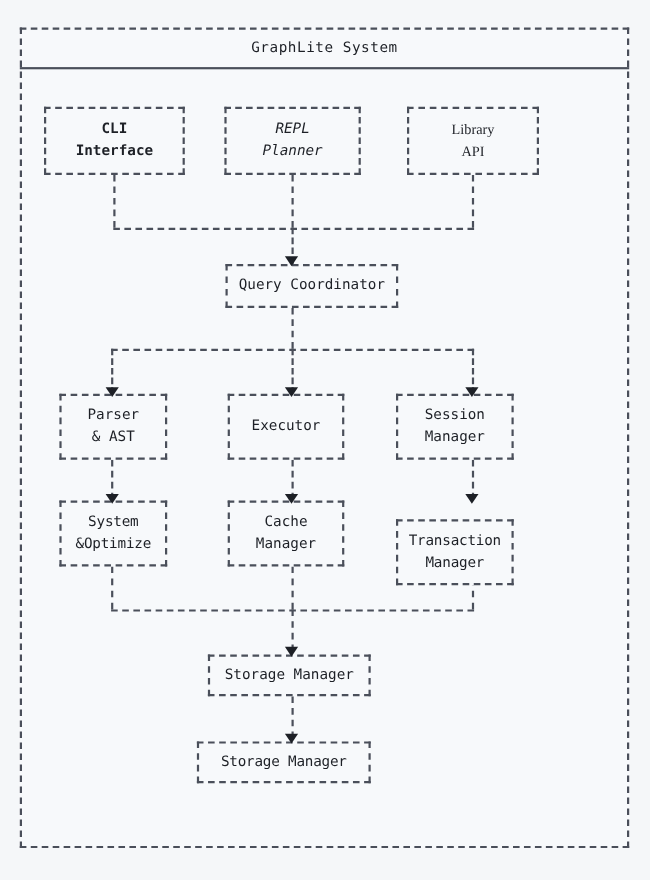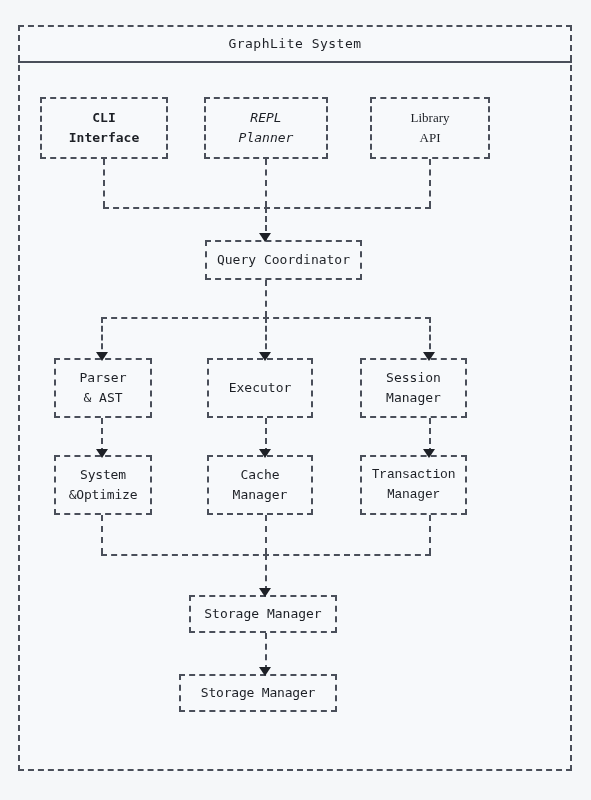--- a/index.html
+++ b/index.html
@@ -177,21 +177,21 @@
   <div class="node tight" style="left:54px;  top:455px; width:98px;  height:60px;">
     <span class="line">System</span>
     <span class="line">&amp;Optimize</span>
   </div>
 
   <div class="node" style="left:207px; top:455px; width:106px; height:60px;">
     <span class="line">Cache</span>
     <span class="line">Manager</span>
   </div>
 
-  <div class="node tight" style="left:360px; top:455px; width:107px; height:60px;font-family:Liberation Mono, monospace;">
+  <div class="node tight" style="left:360px; top:472px; width:107px; height:60px;">
     <span class="line">Transaction</span>
     <span class="line">Manager</span>
   </div>
 
   <div class="vline" style="left:101px; top:515px; height:39px;"></div>
   <div class="vline" style="left:265px; top:515px; height:39px;"></div>
   <div class="vline" style="left:429px; top:515px; height:39px;"></div>
 
   <div class="hline" style="left:101px; top:554px; width:330px;"></div>
 

